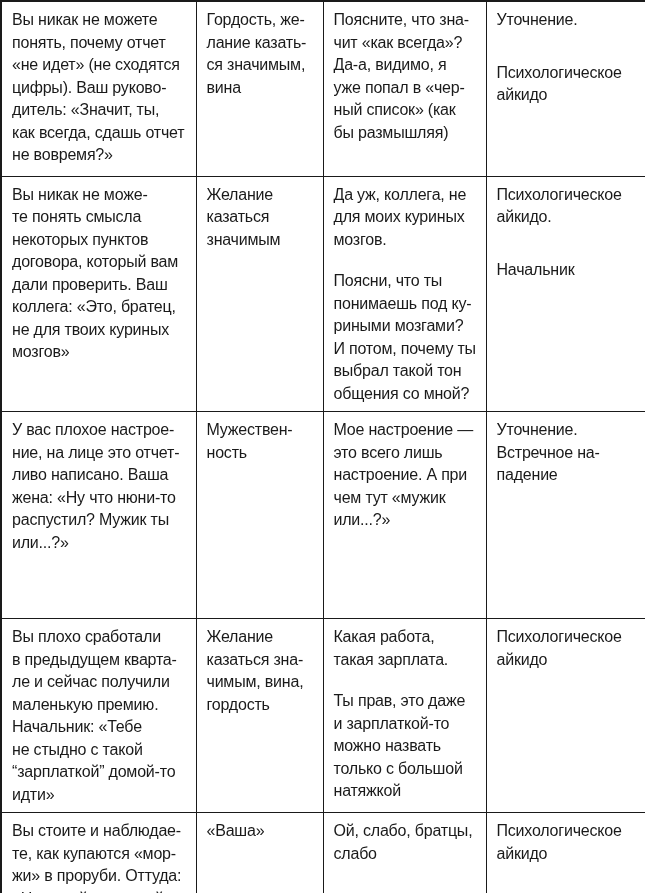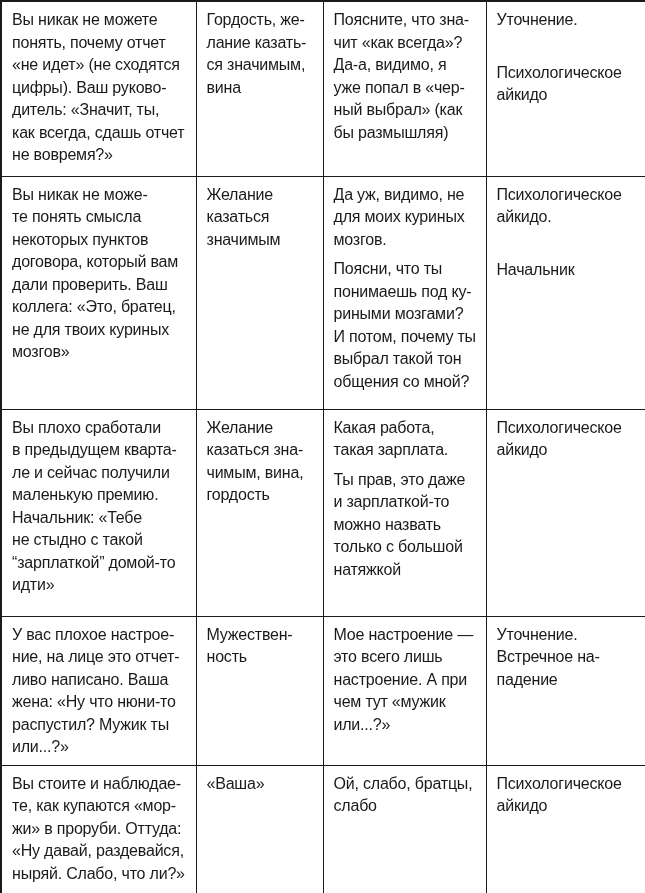--- a/index.html
+++ b/index.html
@@ -37,21 +37,21 @@
   }
   table.doc-table tr:nth-child(1) { height: 175px; }
   table.doc-table tr:nth-child(2) { height: 233px; }
   table.doc-table tr:nth-child(3) { height: 207px; }
   table.doc-table tr:nth-child(4) { height: 143px; }
   table.doc-table tr:nth-child(5) { height: 135px; }
   .para {
     white-space: pre-line;
     margin: 0;
   }
-  .para.gap-normal { margin-top: 7px; }
+  .para.gap-normal { margin-top: 19px; }
   .para.gap-large  { margin-top: 30px; }
 </style>
 </head>
 <body>
 
 <div class="page">
   <table class="doc-table">
     <colgroup>
       <col class="c1">
       <col class="c2">
@@ -73,21 +73,21 @@
             <div class="para">Гордость, же-
 лание казать-
 ся значимым,
 вина</div>
           </td>
           <td>
             <div class="para">Поясните, что зна-
 чит «как всегда»?
 Да-а, видимо, я
 уже попал в «чер-
-ный выбрал» (как
+ный список» (как
 бы размышляя)</div>
           </td>
           <td>
             <div class="para">Уточнение.</div>
             <div class="para gap-large">Психологическое
 айкидо</div>
           </td>
         </tr>
         <tr>
           <td>
@@ -99,38 +99,64 @@
 коллега: «Это, братец,
 не для твоих куриных
 мозгов»</div>
           </td>
           <td>
             <div class="para">Желание
 казаться
 значимым</div>
           </td>
           <td>
-            <div class="para">Да уж, видимо, не
+            <div class="para">Да уж, коллега, не
 для моих куриных
 мозгов.</div>
             <div class="para gap-normal">Поясни, что ты
 понимаешь под ку-
 риными мозгами?
 И потом, почему ты
 выбрал такой тон
 общения со мной?</div>
           </td>
           <td>
             <div class="para">Психологическое
 айкидо.</div>
             <div class="para gap-large">Начальник</div>
           </td>
         </tr>
         <tr>
           <td>
+            <div class="para">У вас плохое настрое-
+ние, на лице это отчет-
+ливо написано. Ваша
+жена: «Ну что нюни-то
+распустил? Мужик ты
+или...?»</div>
+          </td>
+          <td>
+            <div class="para">Мужествен-
+ность</div>
+          </td>
+          <td>
+            <div class="para">Мое настроение —
+это всего лишь
+настроение. А при
+чем тут «мужик
+или...?»</div>
+          </td>
+          <td>
+            <div class="para">Уточнение.
+Встречное на-
+падение</div>
+          </td>
+        </tr>
+        <tr>
+          <td>
             <div class="para">Вы плохо сработали
 в предыдущем кварта-
 ле и сейчас получили
 маленькую премию.
 Начальник: «Тебе
 не стыдно с такой
 “зарплаткой” домой-то
 идти»</div>
           </td>
           <td>
@@ -148,46 +174,20 @@
 только с большой
 натяжкой</div>
           </td>
           <td>
             <div class="para">Психологическое
 айкидо</div>
           </td>
         </tr>
         <tr>
           <td>
-            <div class="para">У вас плохое настрое-
-ние, на лице это отчет-
-ливо написано. Ваша
-жена: «Ну что нюни-то
-распустил? Мужик ты
-или...?»</div>
-          </td>
-          <td>
-            <div class="para">Мужествен-
-ность</div>
-          </td>
-          <td>
-            <div class="para">Мое настроение —
-это всего лишь
-настроение. А при
-чем тут «мужик
-или...?»</div>
-          </td>
-          <td>
-            <div class="para">Уточнение.
-Встречное на-
-падение</div>
-          </td>
-        </tr>
-        <tr>
-          <td>
             <div class="para">Вы стоите и наблюдае-
 те, как купаются «мор-
 жи» в проруби. Оттуда:
 «Ну давай, раздевайся,
 ныряй. Слабо, что ли?»</div>
           </td>
           <td>
             <div class="para">«Ваша»</div>
           </td>
           <td>

